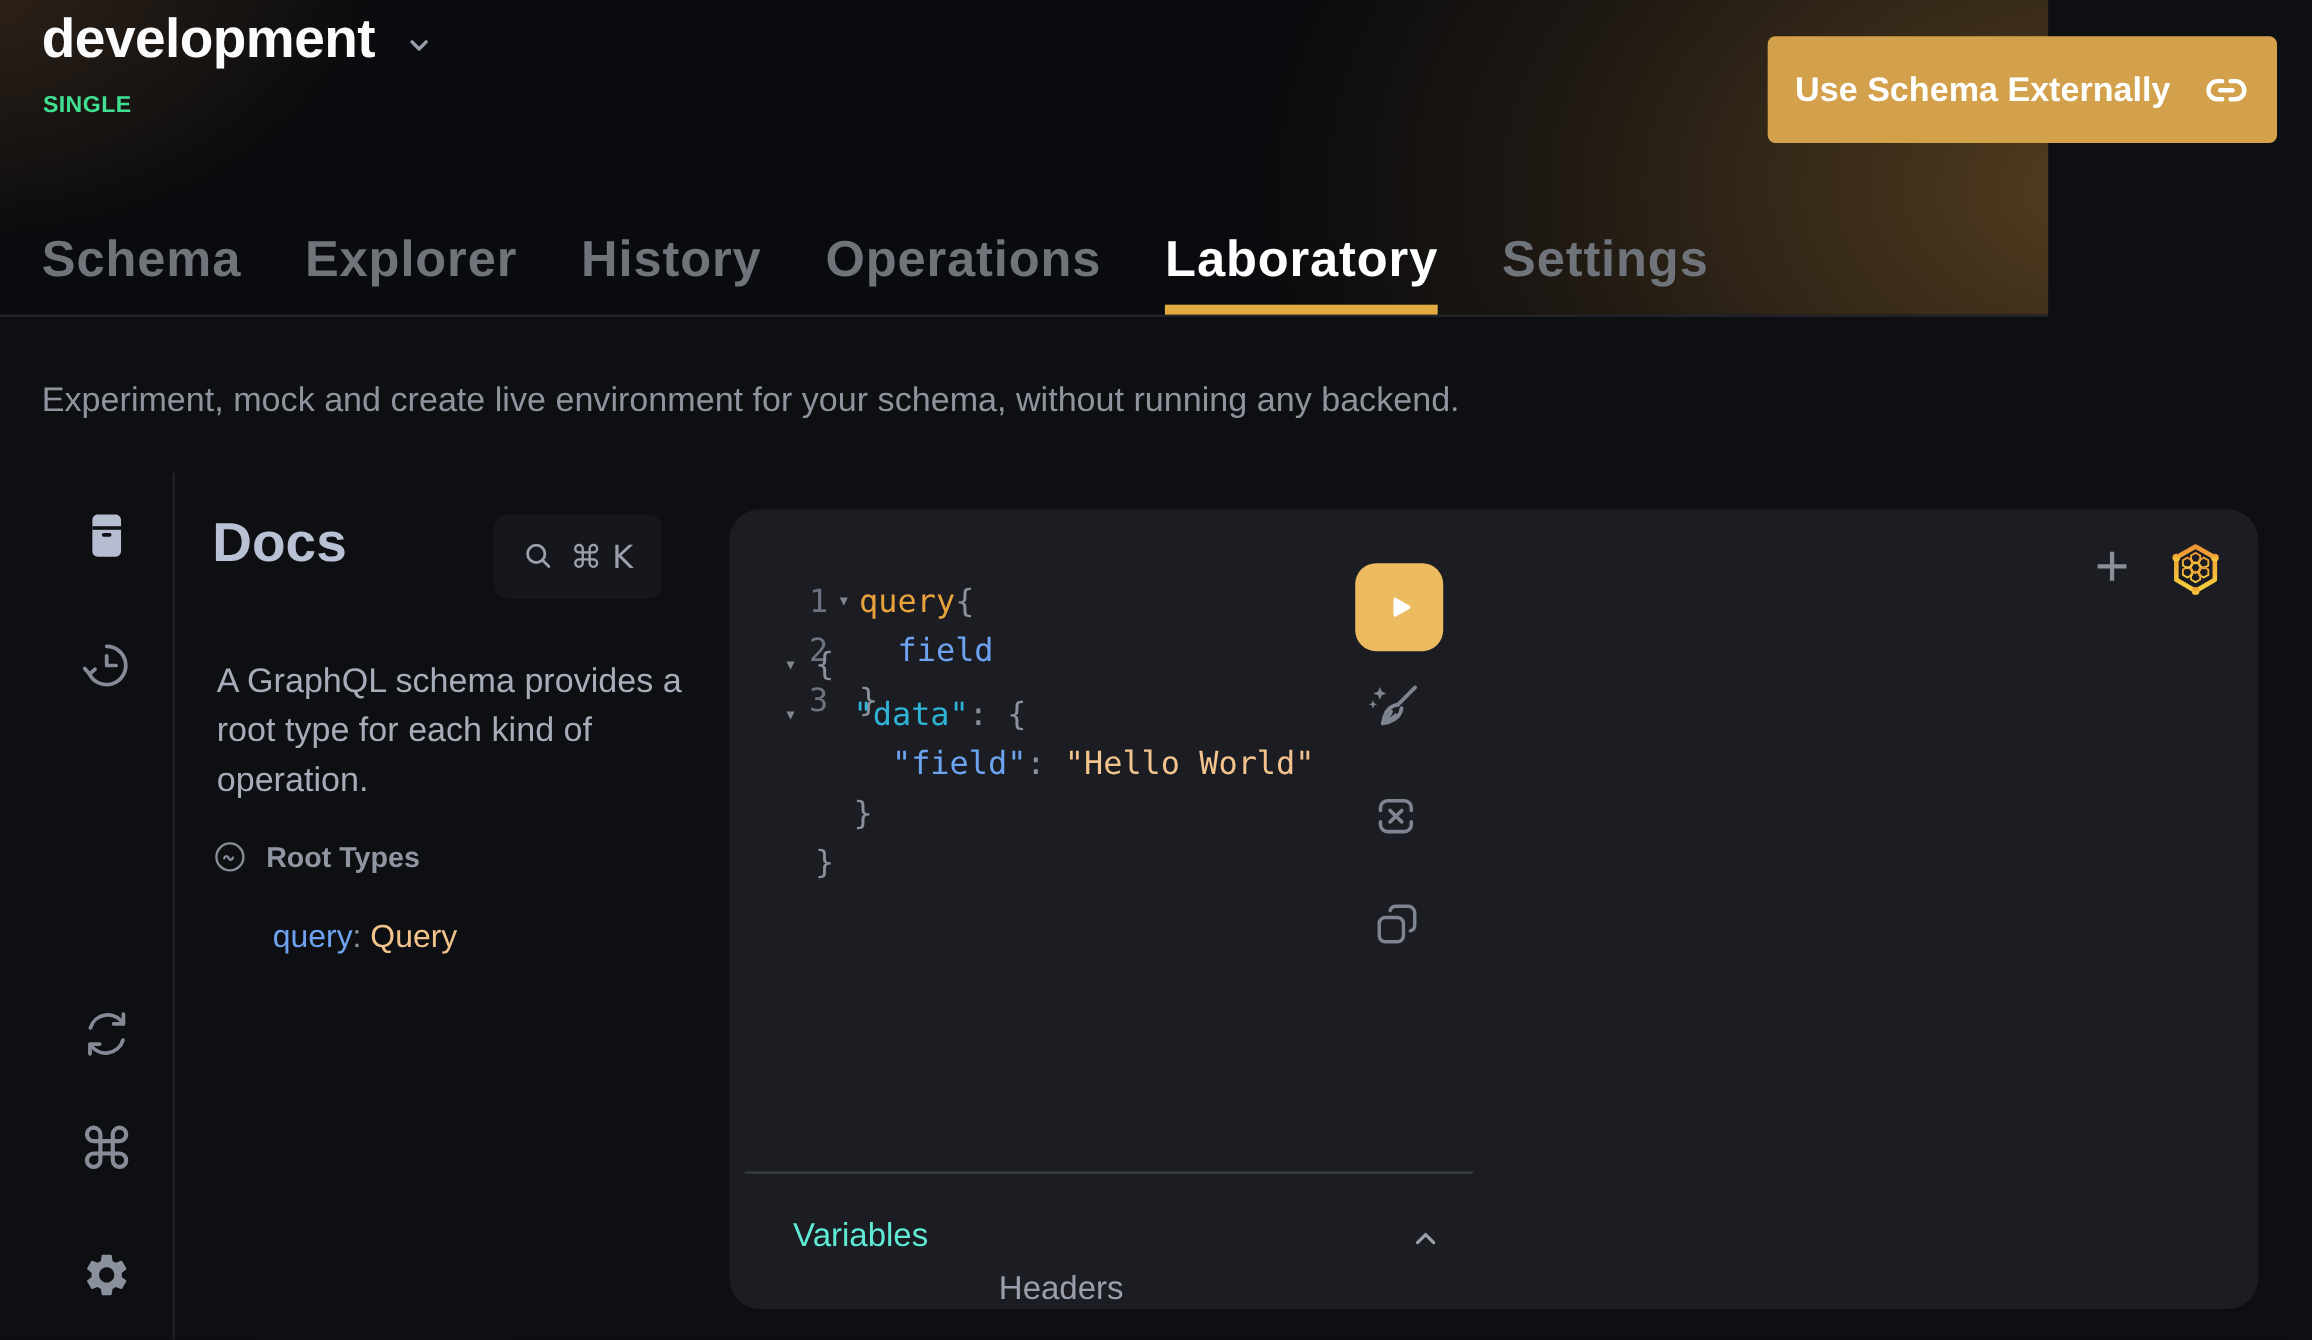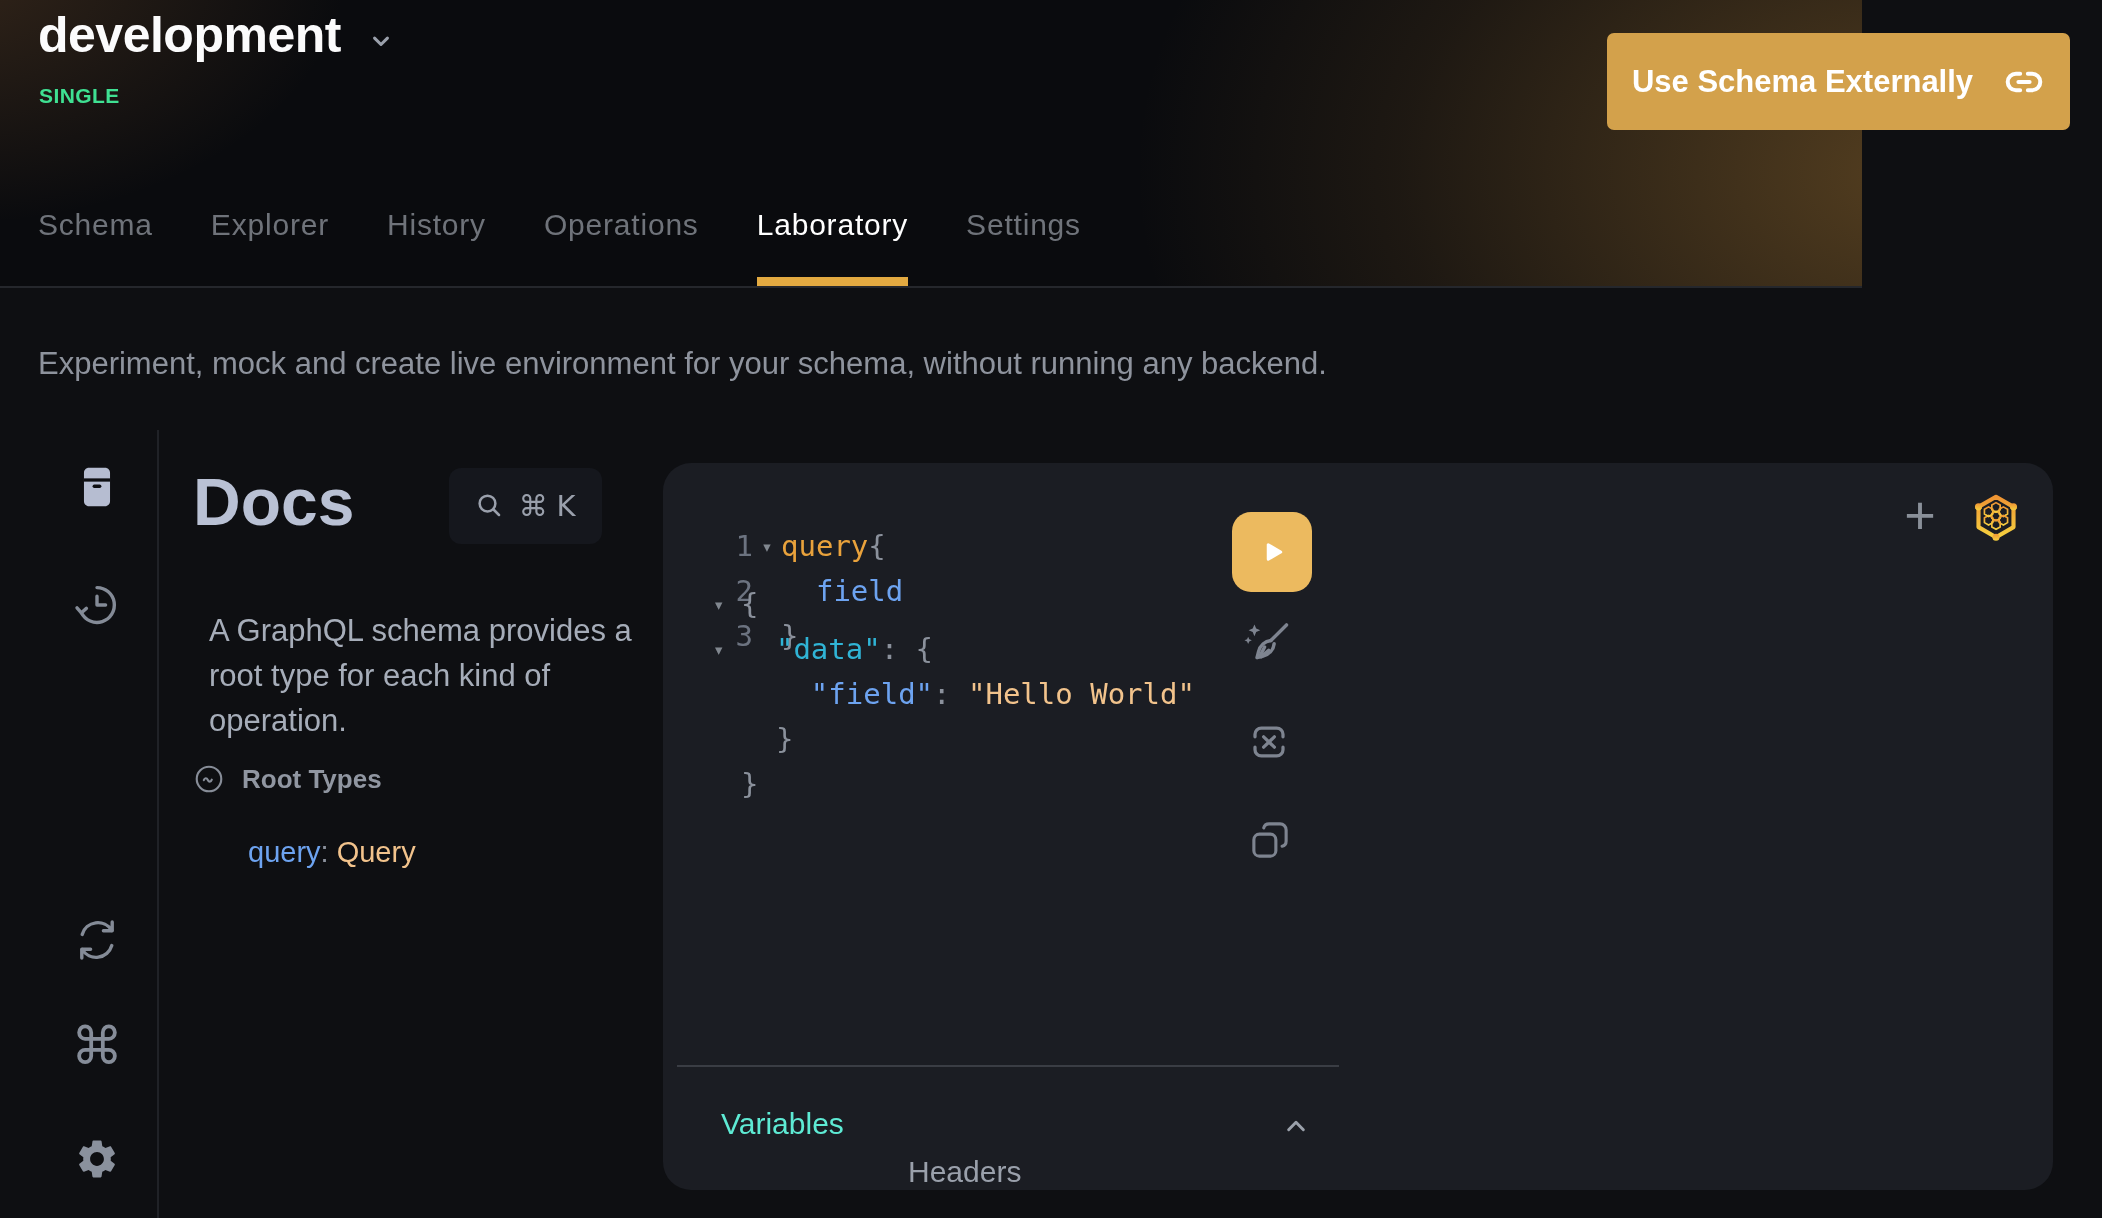--- a/index.html
+++ b/index.html
@@ -26,44 +26,44 @@
   .title-chevron { margin-top:12px; cursor:pointer; background:none; border:none; padding:0; }
   .env-badge { position:absolute; left:39px; top:84px; font-size:21px; font-weight:bold; color:#3fe092; letter-spacing:.4px; }
   .ext-btn {
     position:absolute; left:1607px; top:33px; width:463px; height:97px;
     border:none; border-radius:7px; background:#d3a14b; cursor:pointer;
     display:flex; align-items:center; justify-content:center; gap:30px;
   }
   .ext-btn .lbl { font-size:31px; font-weight:bold; color:#ffffff; }
 
   .tabs { position:absolute; left:38px; top:0; height:286px; display:flex; align-items:flex-end; gap:58px; }
-  .tab { font-size:30px; font-weight:normal; color:#6f737a; letter-spacing:.8px; padding-bottom:44px; position:relative; cursor:pointer; }
+  .tab { font-size:46px; font-weight:bold; color:#6f737a; letter-spacing:.8px; padding-bottom:24px; position:relative; cursor:pointer; }
   .tab.active { color:#ffffff; }
   .tab.active::after { content:""; position:absolute; left:0; right:0; bottom:0; height:9px; background:#e3aa41; }
 
   .subtitle { position:absolute; left:38px; top:346px; margin:0; font-size:31px; color:#8e939d; }
 
   
   .rail-divider { position:absolute; left:157px; top:430px; bottom:0; width:2px; background:#202227; }
   .rail-btn { position:absolute; background:none; border:none; padding:0; cursor:pointer; }
   .rb-docs    { left:74px;  top:464px; }
   .rb-history { left:73px;  top:581px; }
   .rb-refresh { left:73px;  top:916px; }
   .rb-command { left:70px;  top:1016px; width:54px; height:60px; font-size:52px; color:#868d99; font-family:"DejaVu Sans", sans-serif; line-height:60px; text-align:center; }
   .rb-gear    { left:74px;  top:1136px; }
 
   
-  .docs-title { position:absolute; left:193px; top:464px; margin:0; font-size:66px; font-weight:bold; color:#b9c1d4; }
+  .docs-title { position:absolute; left:193px; top:464px; margin:0; font-size:50px; font-weight:bold; color:#b9c1d4; }
   .docs-search {
     position:absolute; left:449px; top:468px; width:153px; height:76px;
     background:#15171d; border:none; border-radius:12px; cursor:pointer;
     display:flex; align-items:center; justify-content:center; gap:13px;
   }
   .docs-search .sc { font-size:29px; color:#9aa0ac; font-family:"DejaVu Sans", sans-serif; }
-  .docs-desc { position:absolute; left:193px; top:592px; width:450px; margin:16px; font-size:31px; line-height:45px; color:#a6adb9; }
+  .docs-desc { position:absolute; left:193px; top:592px; width:450px; margin:4px; font-size:31px; line-height:45px; color:#a6adb9; }
   .root-row { position:absolute; left:193px; top:763px; display:flex; align-items:center; gap:17px; }
   .root-row .rt-label { font-size:26px; font-weight:bold; color:#9096a1; }
   .query-link { position:absolute; left:208px; top:836px; font-size:29px; cursor:pointer;margin-left:40px; }
 
   .t-blue  { color:#6da3f0; }
   .t-peach { color:#f2c38c; }
   .t-gray  { color:#8b919c; }
   .t-amber { color:#e9a23c; }
   .t-cyan  { color:#30b4d6; }
 

